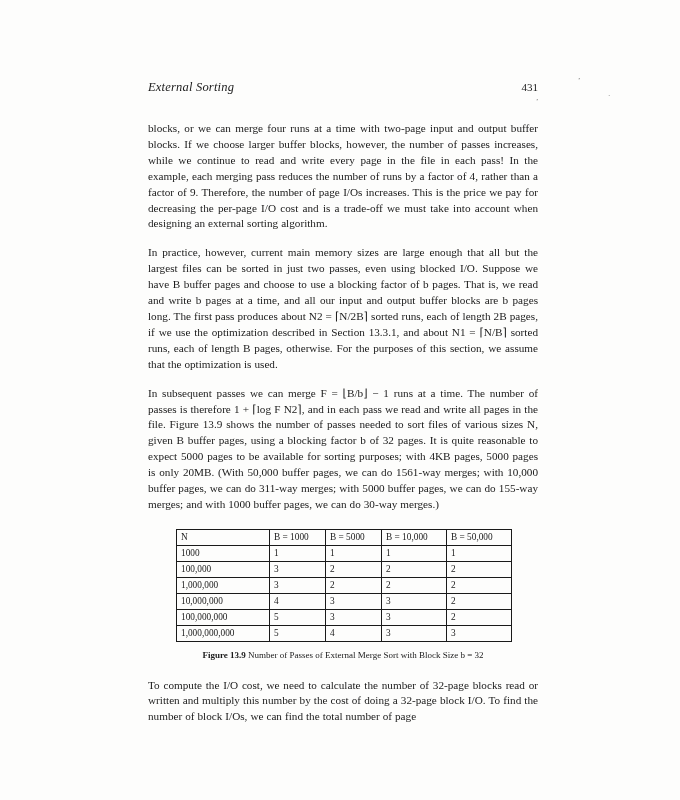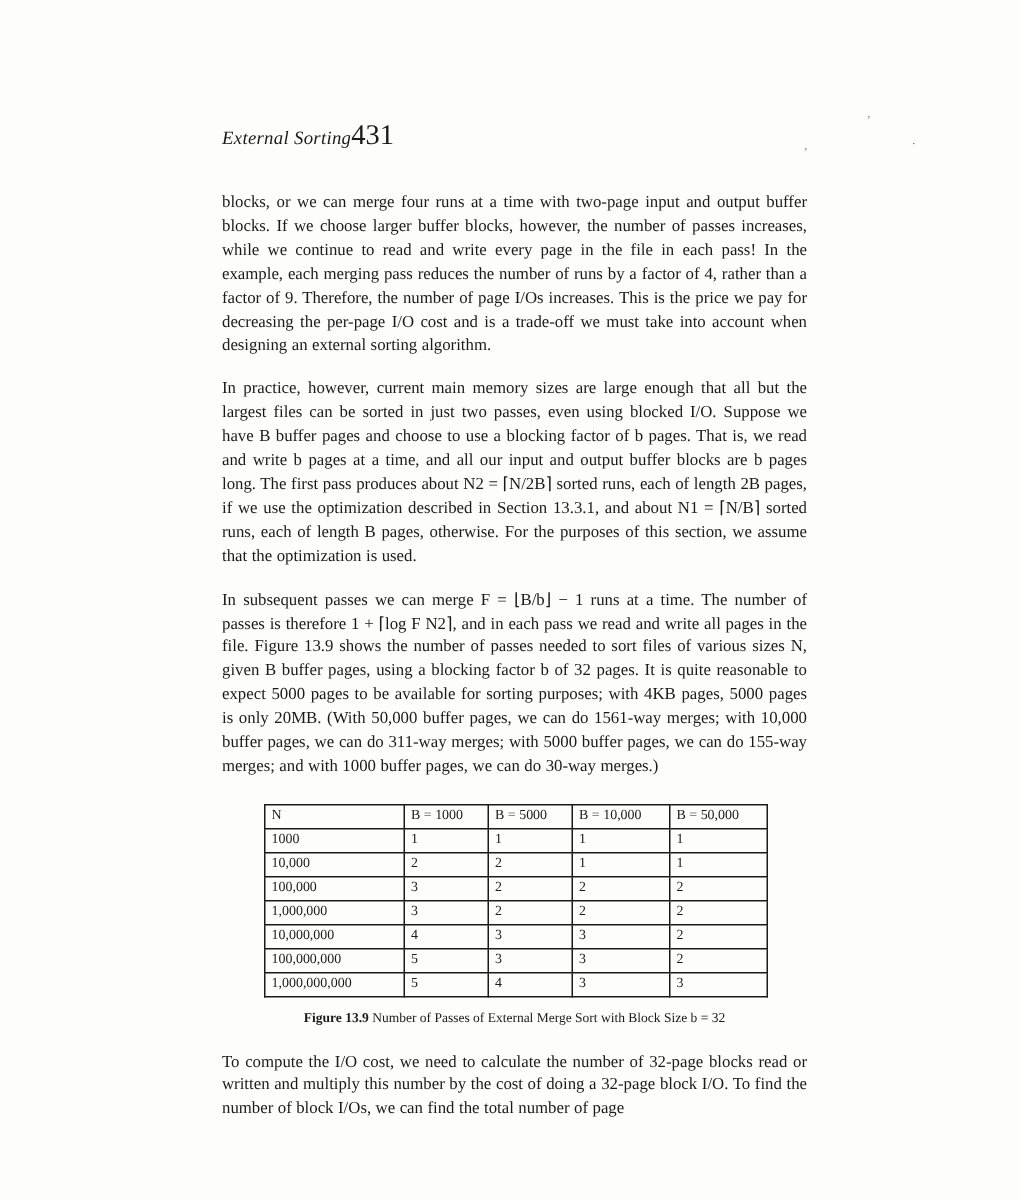--- a/index.html
+++ b/index.html
@@ -22,29 +22,31 @@
   }
   .content {
     position: absolute;
     left: 148px;
     top: 80px;
     width: 390px;
   }
   .header-row {
     display: flex;
     align-items: baseline;
+    justify-content: space-between;
     margin-bottom: 26px;
+    gap: 40px;
   }
   .running-head {
     font-style: italic;
     font-size: 12.5px;
     letter-spacing: 0.2px;
   }
   .page-number {
-    font-size: 19px;
+    font-size: 11px;
     font-weight: normal;
   }
   p.body {
     font-size: 11.2px;
     line-height: 1.42;
     text-align: justify;
     margin: 0 0 13px 0;
     text-indent: 0;
     word-spacing: 0.2px;
   }
@@ -119,27 +121,20 @@
         </thead>
         <tbody>
           <tr>
             <td>1000</td>
             <td>1</td>
             <td>1</td>
             <td>1</td>
             <td>1</td>
           </tr>
           <tr>
-            <td>10,000</td>
-            <td>2</td>
-            <td>2</td>
-            <td>1</td>
-            <td>1</td>
-          </tr>
-          <tr>
             <td>100,000</td>
             <td>3</td>
             <td>2</td>
             <td>2</td>
             <td>2</td>
           </tr>
           <tr>
             <td>1,000,000</td>
             <td>3</td>
             <td>2</td>

